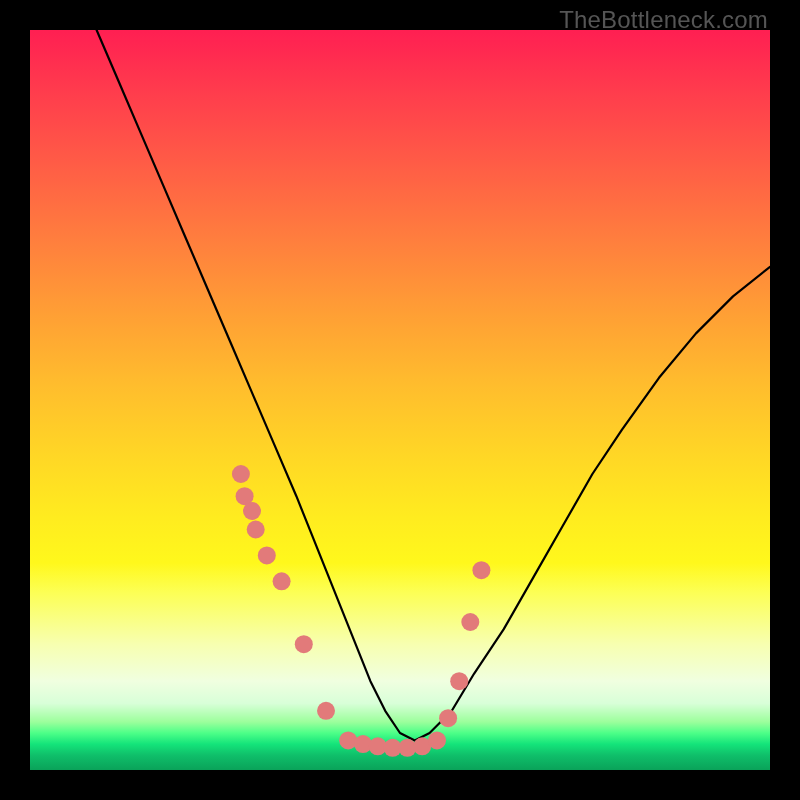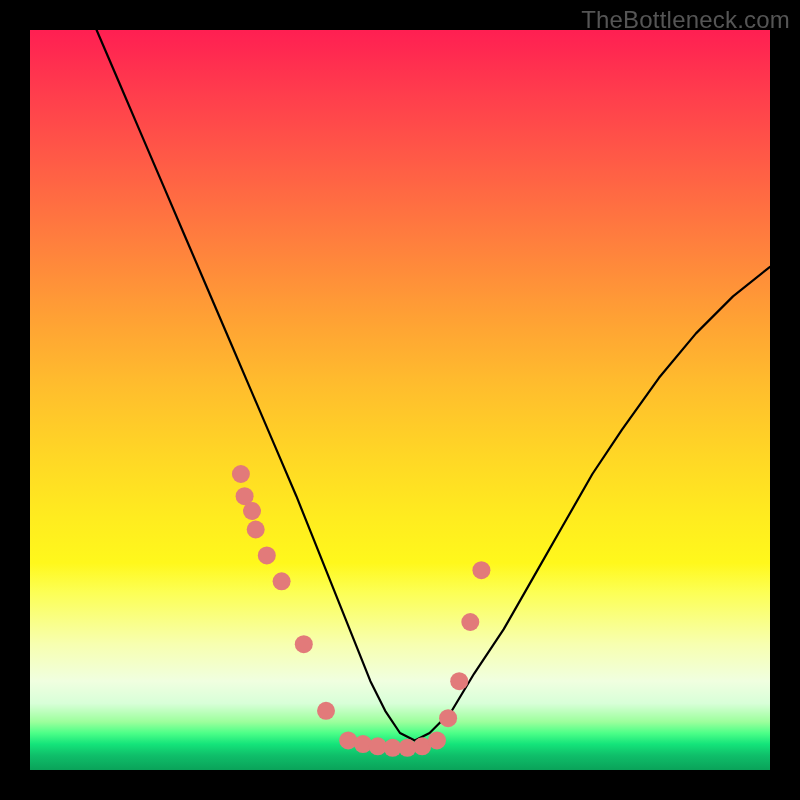--- a/index.html
+++ b/index.html
@@ -15,21 +15,21 @@
     position: absolute;
     left: 0;
     top: 0;
     width: 800px;
     height: 800px;
     background: #000;
   }
   .watermark {
     position: absolute;
     top: 6px;
-    right: 10px;
+    right: 32px;
     color: #555;
     font-size: 24px;
     font-weight: 400;
     letter-spacing: 0.2px;
     z-index: 50;
   }
   .plot {
     position: absolute;
     left: 30px;
     top: 30px;

